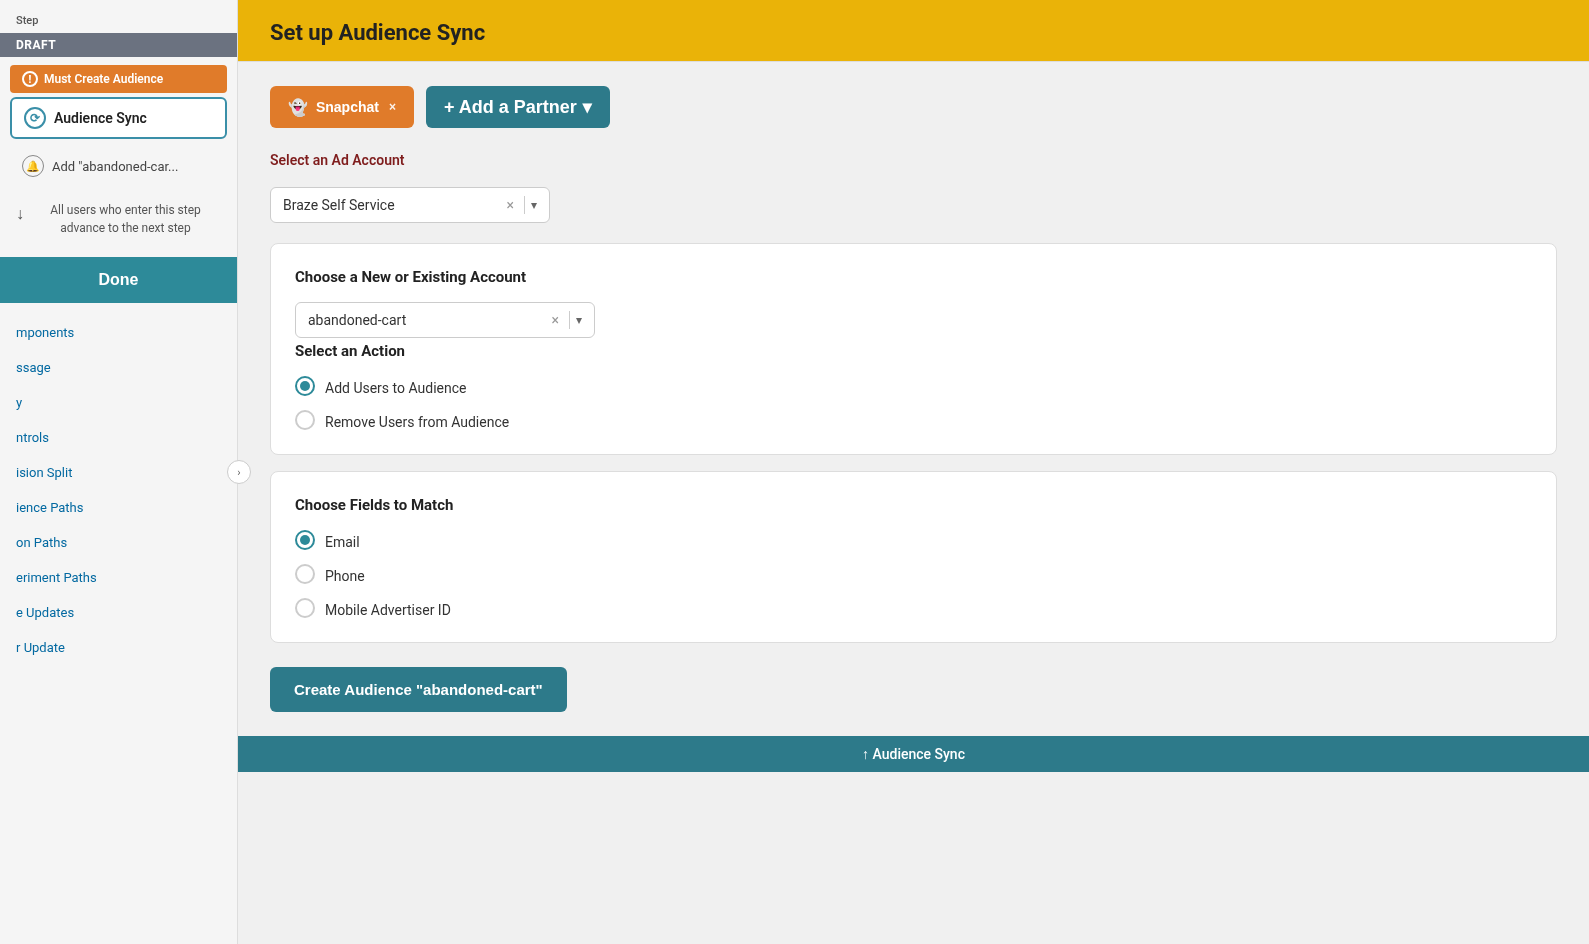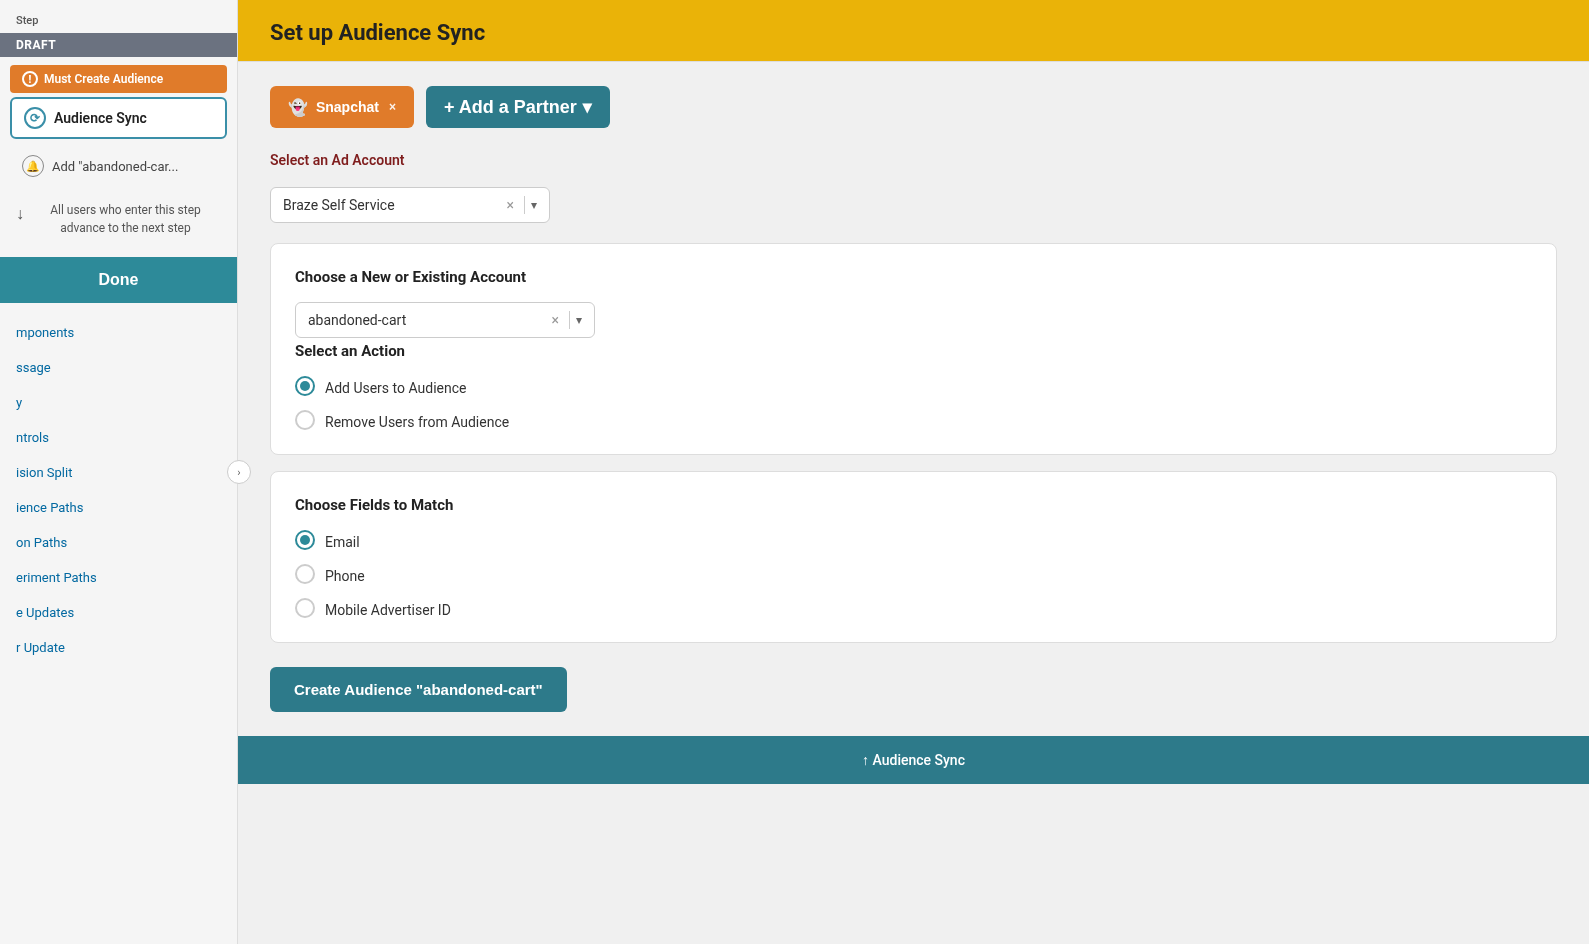--- a/index.html
+++ b/index.html
@@ -313,21 +313,21 @@
       margin-top: 8px;
     }
 
     
     .chevron-down::after {
       content: '▾';
     }
 
     
     .bottom-bar {
-      height: 48px;
+      height: 36px;
       background: #2d7a8a;
       display: flex;
       align-items: center;
       justify-content: center;
       color: white;
       font-size: 14px;
       font-weight: 500;
       gap: 8px;
       position: sticky;
       bottom: 0;

